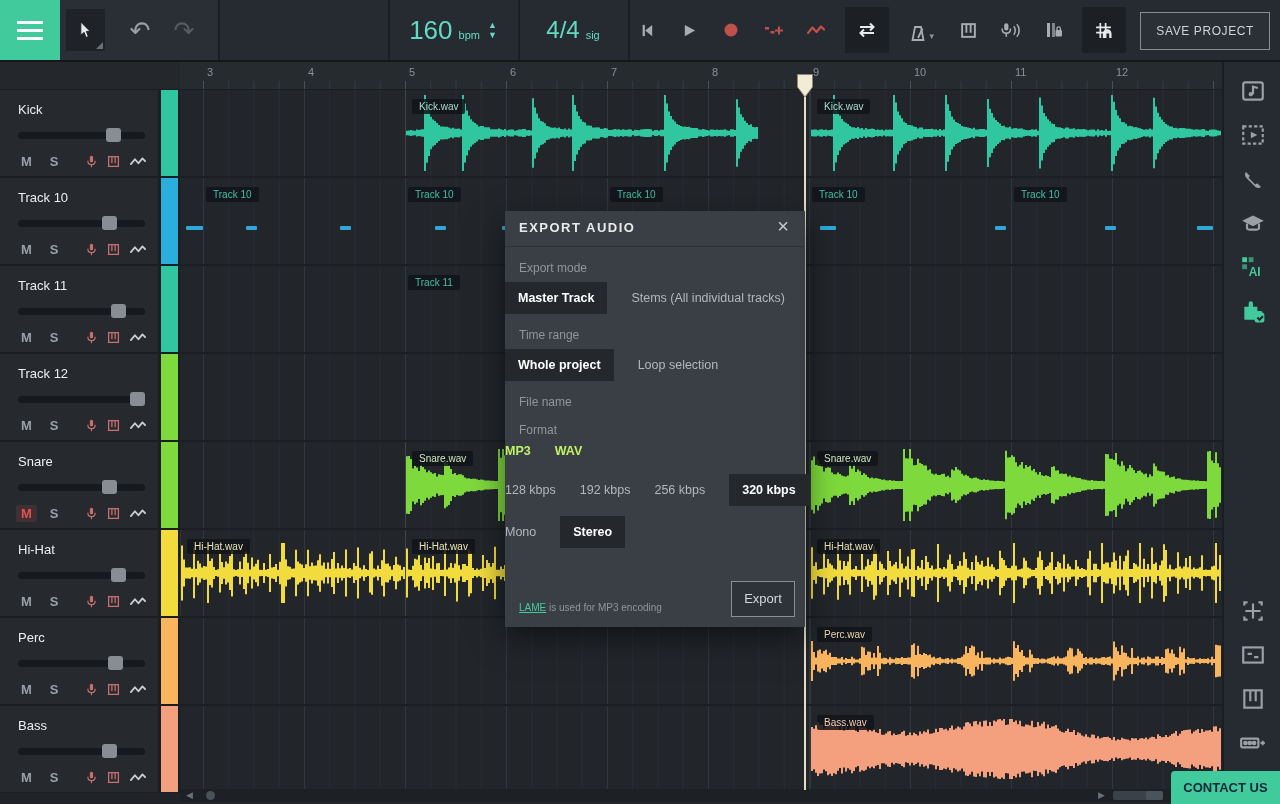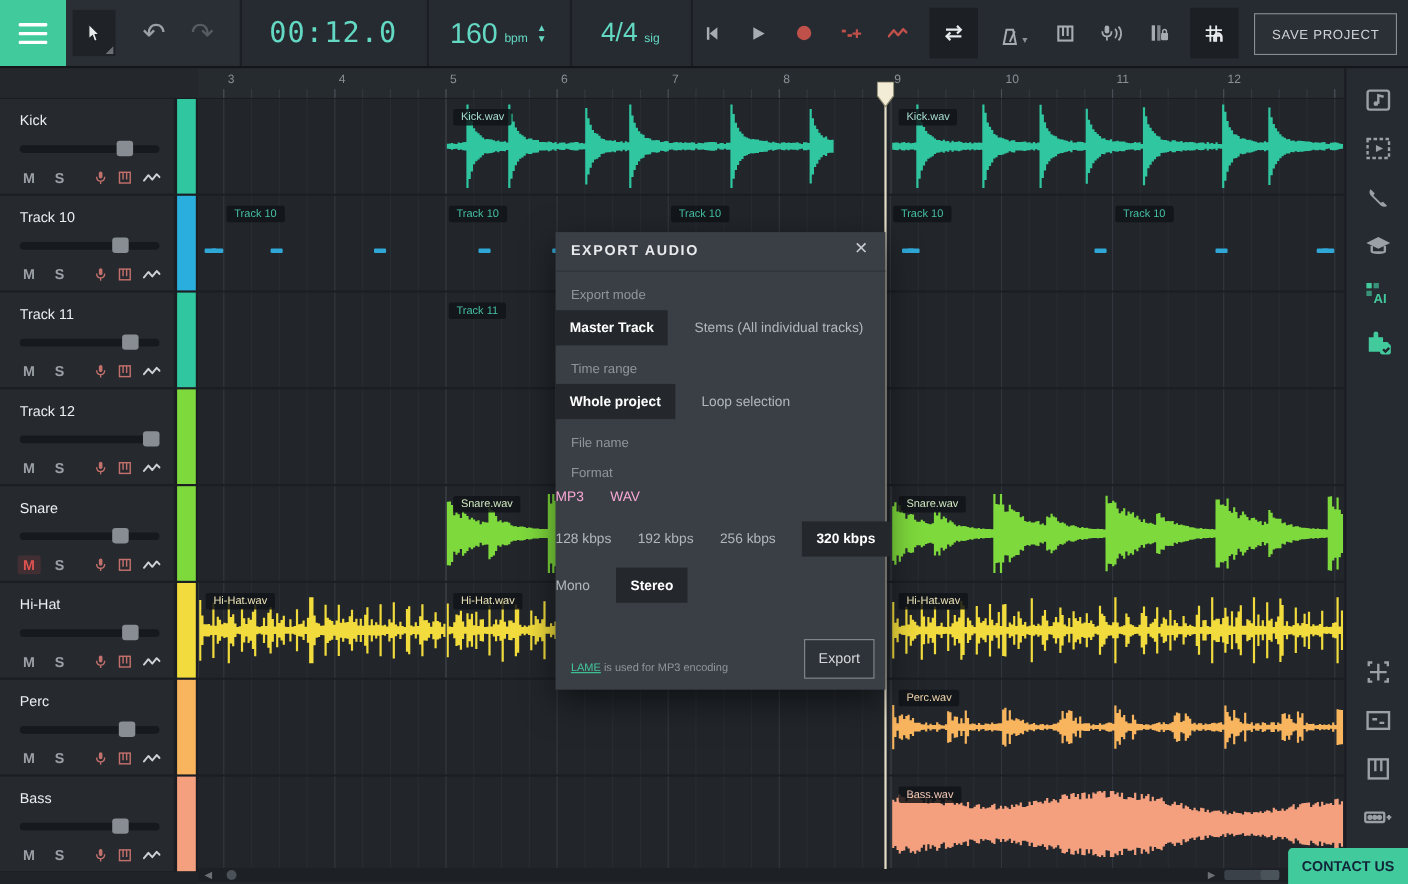--- a/index.html
+++ b/index.html
@@ -86,21 +86,21 @@
 
   
   #modal{position:absolute;left:505px;top:211px;width:300px;height:416px;background:#3a3f46;z-index:20;box-shadow:0 10px 30px rgba(0,0,0,.55)}
   #modal-header{position:relative;height:36px;border-bottom:1px solid #2e333a}
   #modal-title{position:absolute;left:14px;top:9px;font-size:13px;font-weight:bold;letter-spacing:1.5px;color:#e8eaec}
   #modal-close{position:absolute;right:10px;top:4px;font-size:20px;color:#c8ccd0;width:24px;height:24px;text-align:center;cursor:pointer}
   .m-label{margin:14px 0 7px 14px;font-size:12px;color:#8f959b}
   .m-row{display:flex;align-items:center;gap:24px;}
   .opt{font-size:12.5px;color:#b2b7bc;cursor:pointer;white-space:nowrap}
   .opt.sel{background:#24282d;color:#fff;font-weight:bold;padding:9px 13px}
-  .opt.plain-sel{color:#f9a8d4;font-weight:normal}
+  .opt.plain-sel{color:#bef264;font-weight:bold}
   #file-input{margin-left:14px;width:176px;background:#1f2327;border:1px solid #4a5058;color:#e8eaec;font-size:13px;padding:5px 8px;cursor:text}
   #modal-footer{position:absolute;left:0;bottom:0;width:100%;height:48px}
   #lame-note{position:absolute;left:14px;bottom:14px;font-size:10px;color:#8f959b}
   #lame-link{color:#42ca9c;text-decoration:underline;cursor:pointer}
   #export-btn{position:absolute;right:10px;bottom:10px;width:64px;height:36px;border:1px solid #878d93;background:#2e333a;color:#d5d8da;font-size:13px;text-align:center;line-height:34px;cursor:pointer}
 </style>
 </head>
 <body>
 
 <div id="app">
@@ -115,23 +115,20 @@
       <div id="cursor-btn">
         <svg width="15" height="19" viewBox="0 0 16 20">
             <path d="M3 1v14l3.5-3 2 5.5 2.5-1-2-5.5H13z" fill="#e8eaec" stroke="#1b1f23"></path>
           </svg>
         <div class="corner"></div>
       </div>
       <div id="undo-btn" class="histbtn">↶</div>
       <div id="redo-btn" class="histbtn">↷</div>
     </div>
     <div class="tb-divider" style="left:218px"></div>
-    <div class="tb-group" id="time-group">
-      <span id="time-display">00:12.0</span>
-    </div>
     <div class="tb-divider" style="left:388px"></div>
     <div class="tb-group" id="bpm-group">
       <span class="big-val">160</span>
       <span class="unit">bpm</span>
       <span id="bpm-stepper">
           <span>▲</span>
           <span>▼</span>
         </span>
     </div>
     <div class="tb-divider" style="left:518px"></div>

